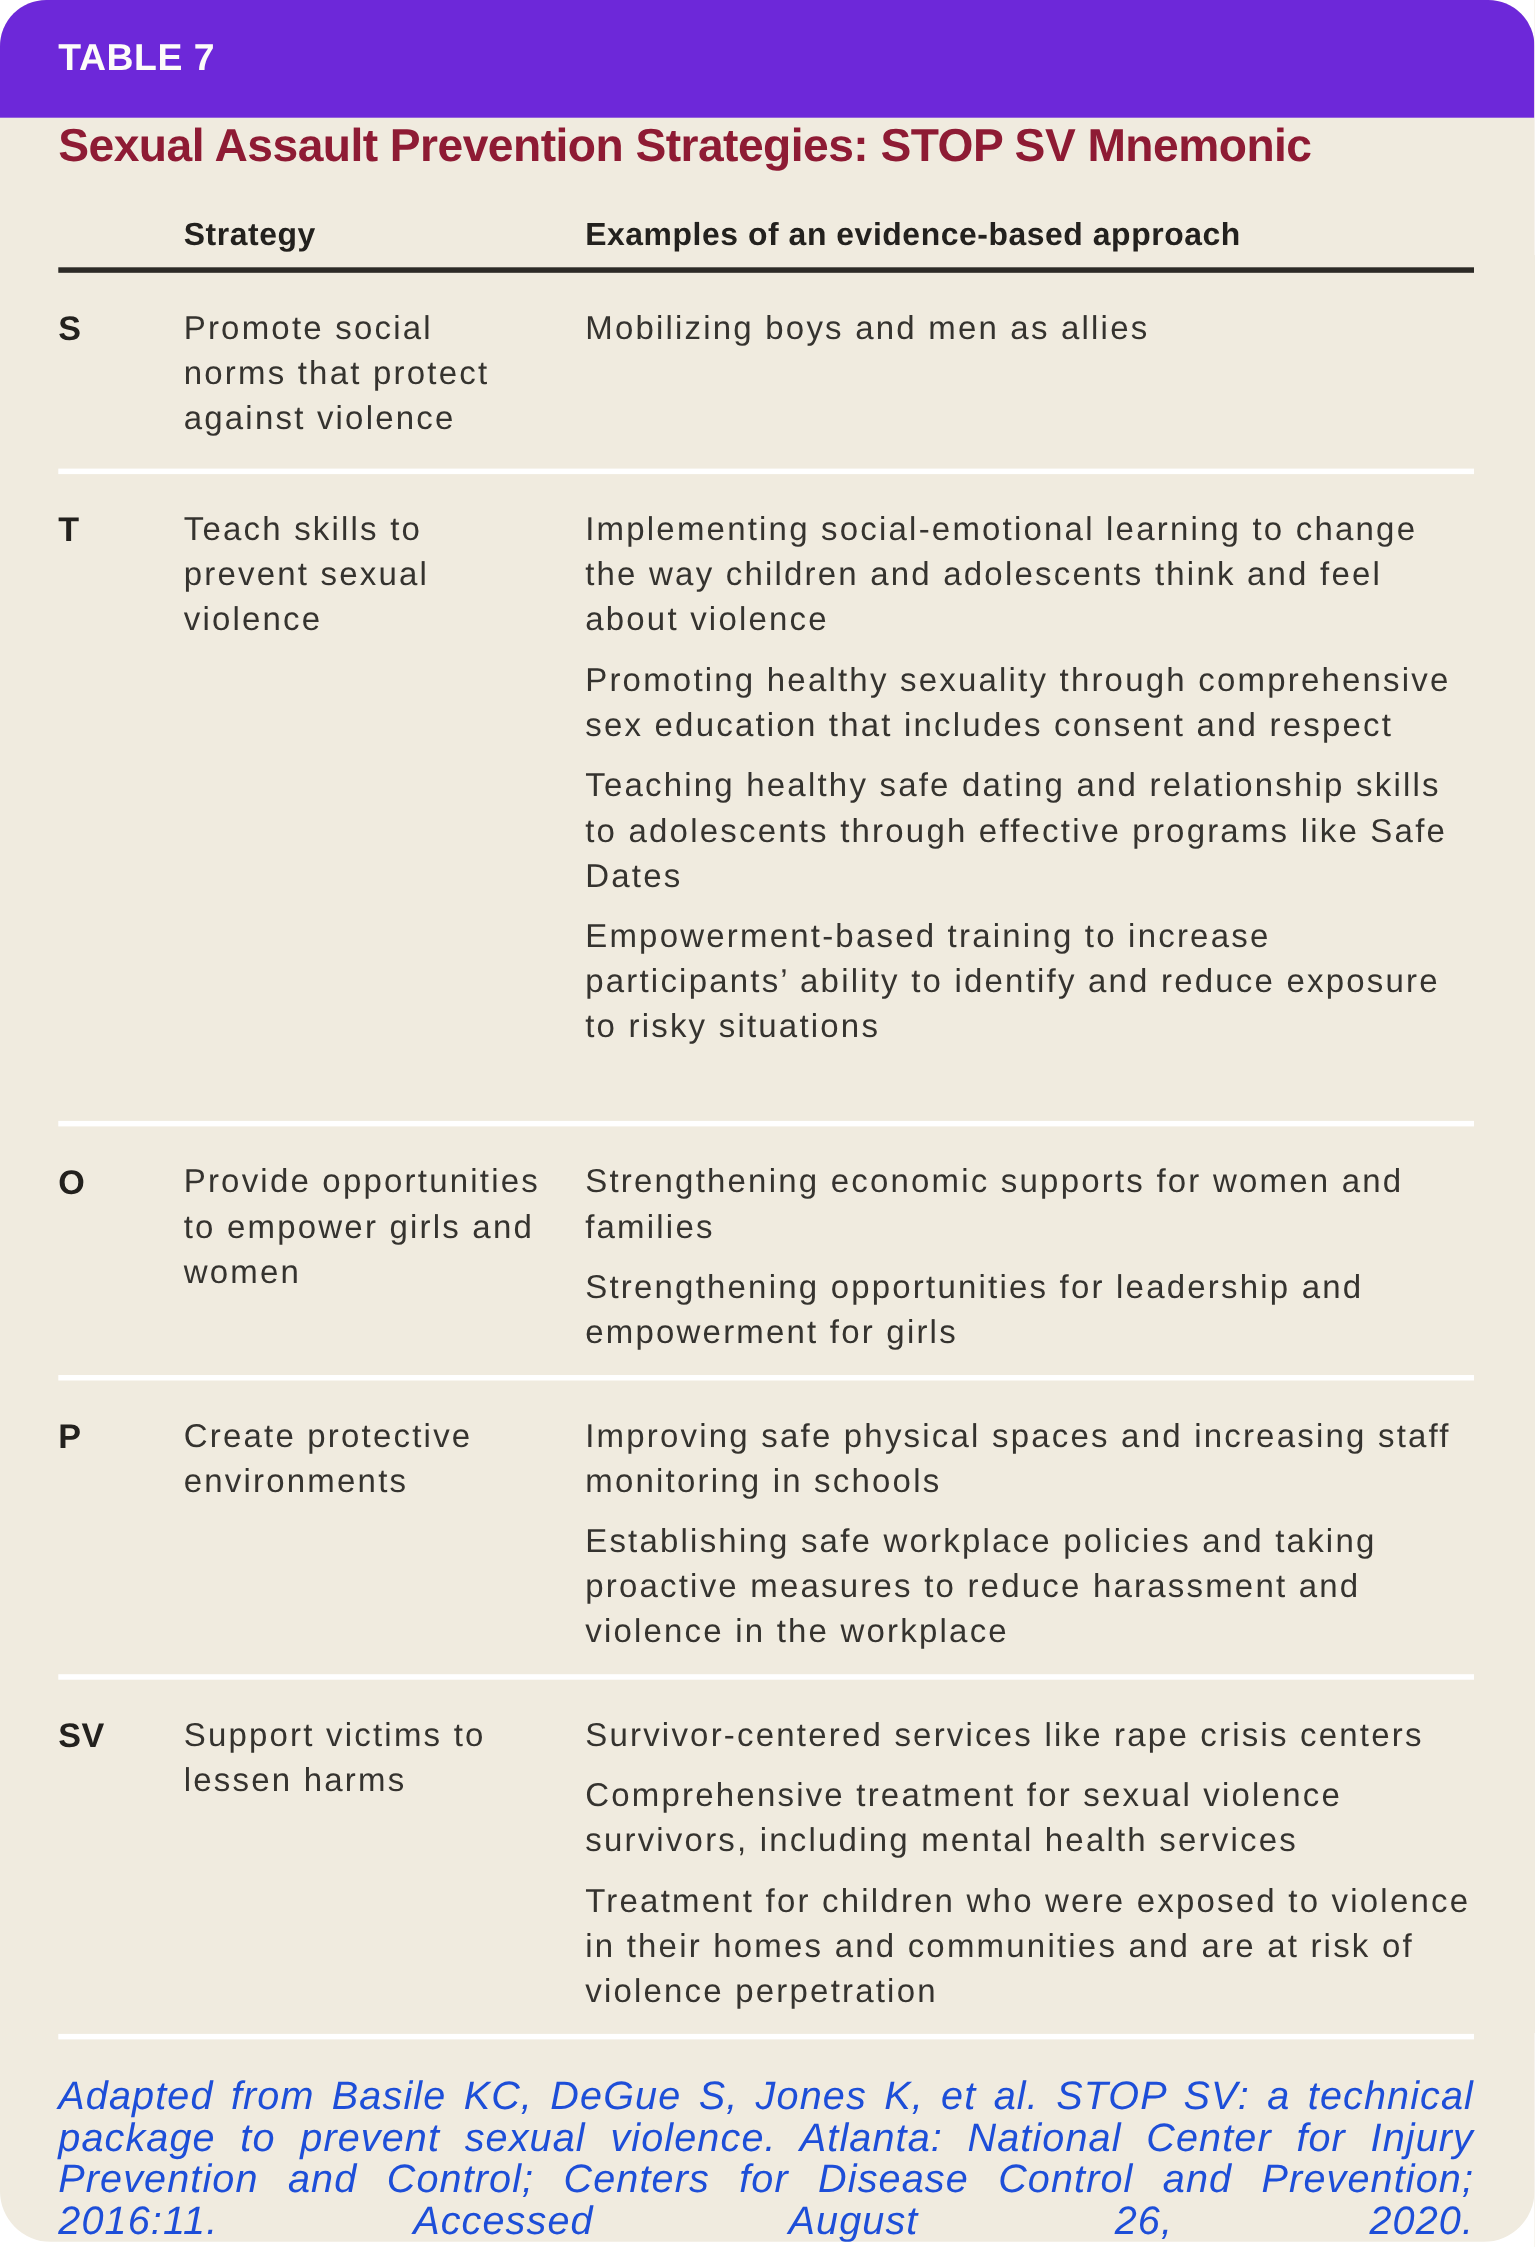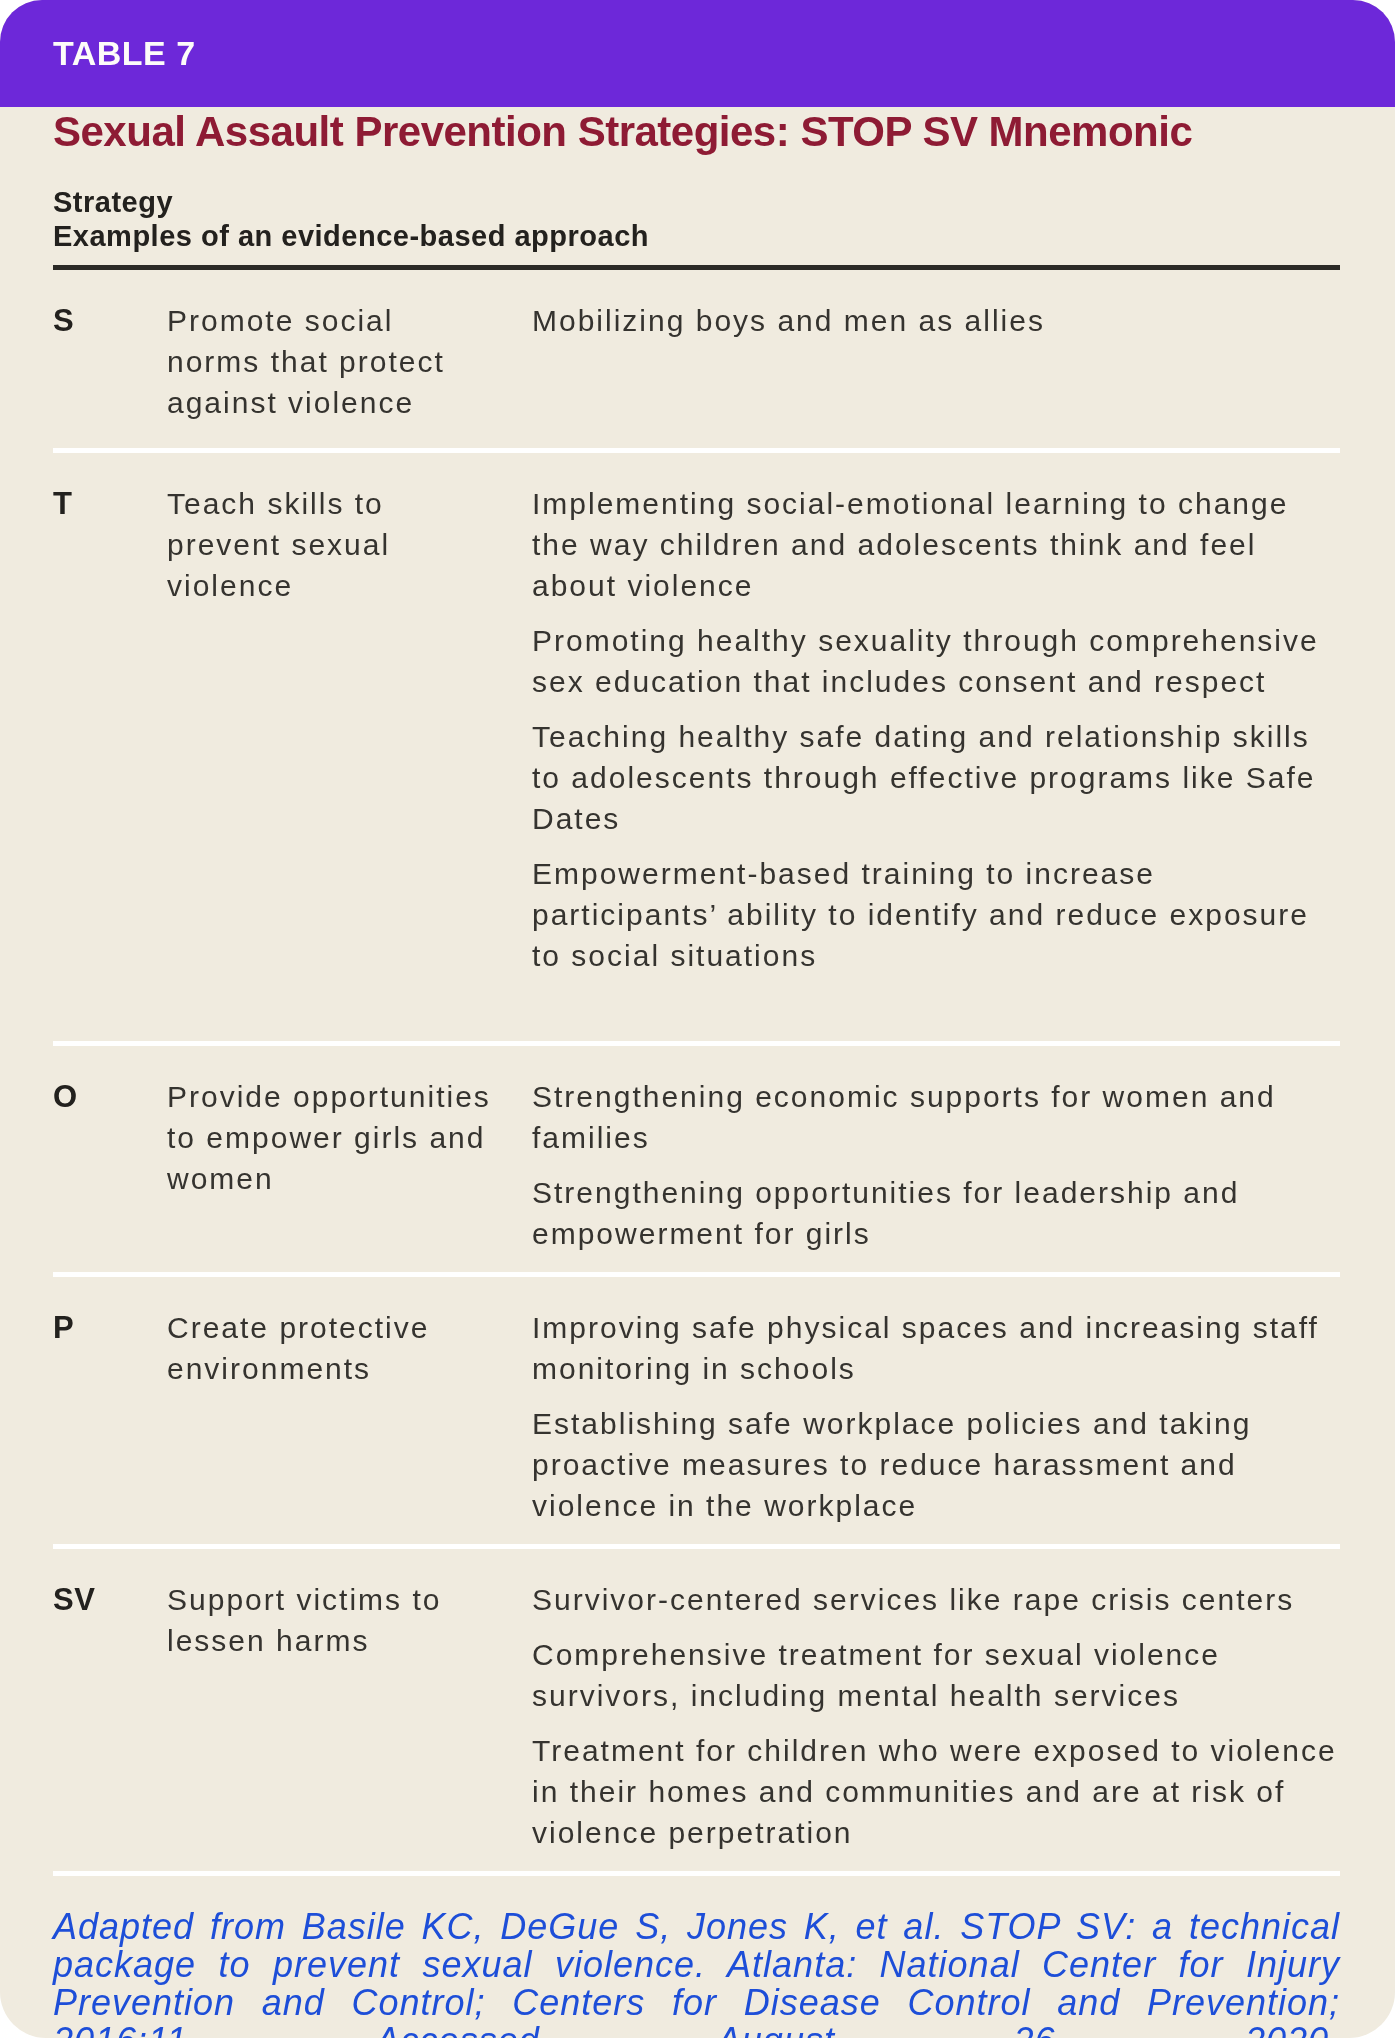--- a/index.html
+++ b/index.html
@@ -32,26 +32,25 @@
     box-sizing:border-box;
   }
   .table-title{
     font-size:42px;line-height:50px;
     font-weight:bold;
     color:#8e1b34;
     letter-spacing:-0.5px;
   }
   .colhead{
     display:flex;
-    margin-top:28px;
+    margin-top:40px;
     font-size:29px;line-height:34px;
     font-weight:bold;
     color:#23211e;
     letter-spacing:0.5px;
-    flex-direction:column;
   }
   .colhead .spacer{width:114px;flex:0 0 auto;}
   .colhead .ch-strategy{width:365px;flex:0 0 auto;}
   .colhead .ch-examples{flex:1;}
   .header-rule{
     margin-top:12px;
     height:5px;
     background:#2c2a26;
   }
   .row{
@@ -126,21 +125,21 @@
 
     <div class="divider"></div>
 
     <div class="row r-t">
       <div class="letter">T</div>
       <div class="strategy">Teach skills to prevent sexual violence</div>
       <div class="examples">
         <p>Implementing social-emotional learning to change the way children and adolescents think and feel about violence</p>
         <p>Promoting healthy sexuality through comprehensive sex education that includes consent and respect</p>
         <p>Teaching healthy safe dating and relationship skills to adolescents through effective programs like Safe Dates</p>
-        <p>Empowerment-based training to increase participants’ ability to identify and reduce exposure to social situations</p>
+        <p>Empowerment-based training to increase participants’ ability to identify and reduce exposure to risky situations</p>
       </div>
     </div>
 
     <div class="divider"></div>
 
     <div class="row r-o">
       <div class="letter">O</div>
       <div class="strategy">Provide opportunities to empower girls and women</div>
       <div class="examples">
         <p>Strengthening economic supports for women and families</p>

